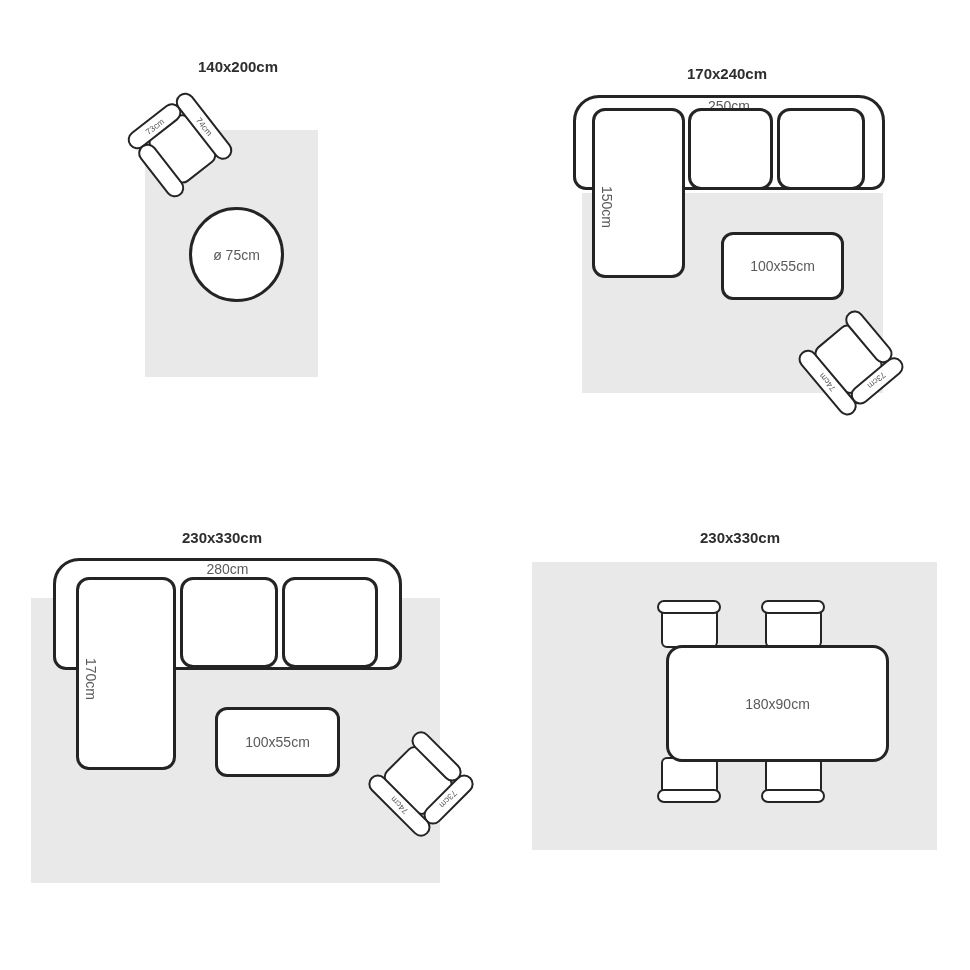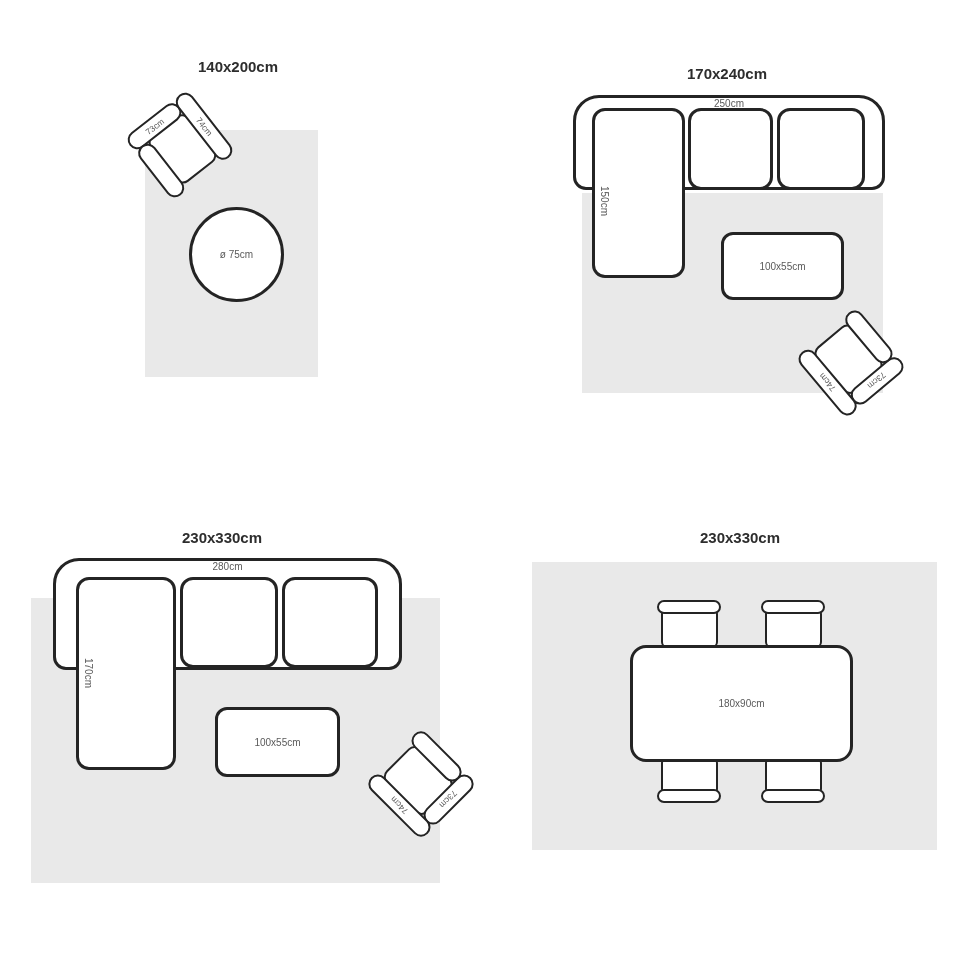--- a/index.html
+++ b/index.html
@@ -9,21 +9,21 @@
 
   .panel-title{position:absolute;transform:translateX(-50%);
     font-size:15px;font-weight:bold;color:#2d2d2d;white-space:nowrap;}
 
   .rug{position:absolute;background:#e9e9e9;}
 
   .piece{position:absolute;background:#ffffff;border:3px solid #242424;
     box-sizing:border-box;border-radius:13px;
     display:flex;align-items:center;justify-content:center;}
 
-  .lbl{font-size:10px;color:#5a5a5a;white-space:nowrap;}
+  .lbl{font-size:14px;color:#5a5a5a;white-space:nowrap;}
 
   
   .shell{position:absolute;background:#ffffff;border:3px solid #242424;
     box-sizing:border-box;border-radius:26px 26px 13px 13px;}
   .shell .width-lbl{position:absolute;top:0px;left:50%;transform:translateX(-50%);}
 
   .chaise-lbl{position:absolute;left:4px;writing-mode:vertical-rl;}
 
   .round-table{position:absolute;background:#ffffff;border:3px solid #242424;
     box-sizing:border-box;border-radius:50%;
@@ -40,21 +40,21 @@
   .armchair .arm-r{right:0;top:0;width:19px;height:80px;}
   .armchair .arm-l{left:0;top:17px;width:19px;height:63px;}
   .armchair .lbl{font-size:8.5px;}
   .armchair .vlbl{writing-mode:vertical-rl;}
 
   
   .chair-seat{position:absolute;background:#fff;border:2.5px solid #242424;
     box-sizing:border-box;border-radius:6px;}
   .chair-back{position:absolute;background:#fff;border:2.5px solid #242424;
     box-sizing:border-box;border-radius:999px;}
-  .dining-table{z-index:5;}
+  .dining-table{z-index:5;margin-left:36px;}
 </style>
 </head>
 <body>
 
 <div class="stage">
 
   <div class="panel-title" style="left:238px;top:58px;">140x200cm</div>
 
   <div class="rug" style="left:145px;top:130px;width:173px;height:247px;"></div>
 

